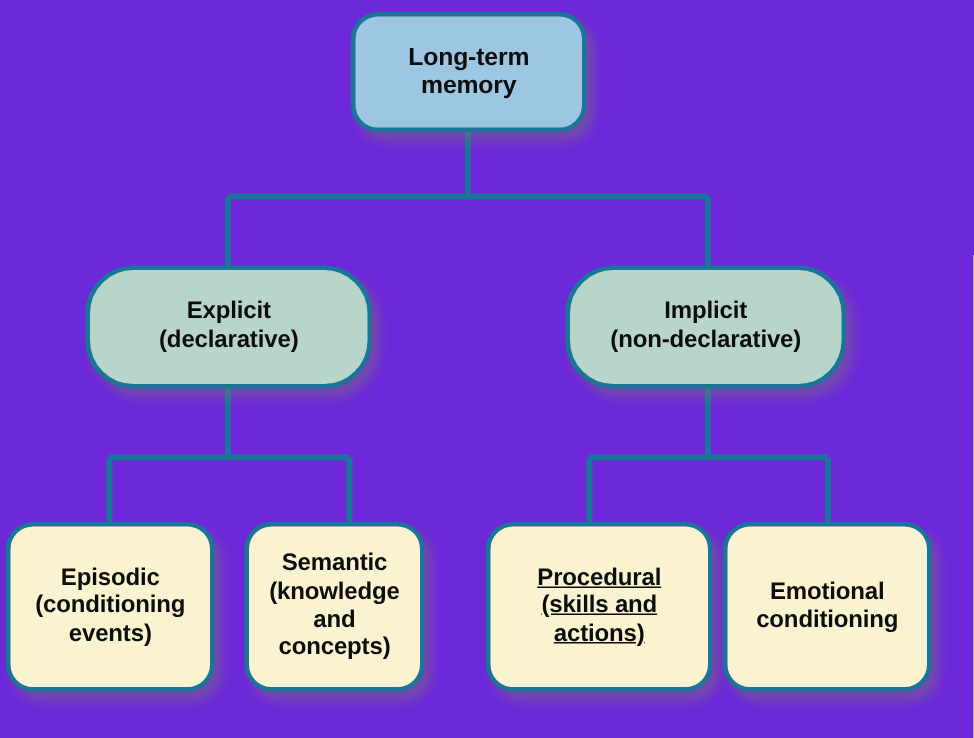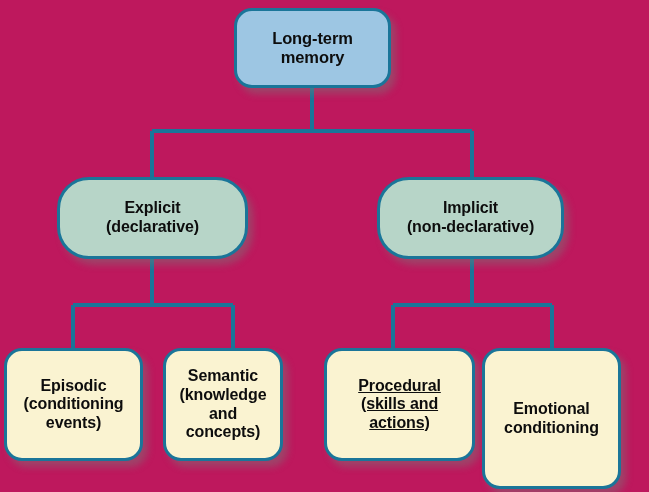--- a/index.html
+++ b/index.html
@@ -8,21 +8,21 @@
     padding: 0;
     background: #ffffff;
   }
   body {
     font-family: "Liberation Sans", sans-serif;
   }
   #diagram-root {
     position: relative;
     width: 649px;
     height: 492px;
-    background: #be185d;
+    background: #6d28d9;
     overflow: hidden;
   }
   #connector-layer {
     position: absolute;
     left: 0;
     top: 0;
     width: 649px;
     height: 492px;
     pointer-events: none;
   }
@@ -114,18 +114,18 @@
 and
 concepts)</span>
   </div>
 
   <div class="node level-3" style="left:324px; top:348px; width:151px; height:113px;text-decoration:underline;">
     <span class="node-label">Procedural
 (skills and
 actions)</span>
   </div>
 
-  <div class="node level-3" style="left:482px; top:348px; width:139px; height:141px;">
+  <div class="node level-3" style="left:482px; top:348px; width:139px; height:113px;">
     <span class="node-label">Emotional
 conditioning</span>
   </div>
 
 </div>
 
 </body></html>

